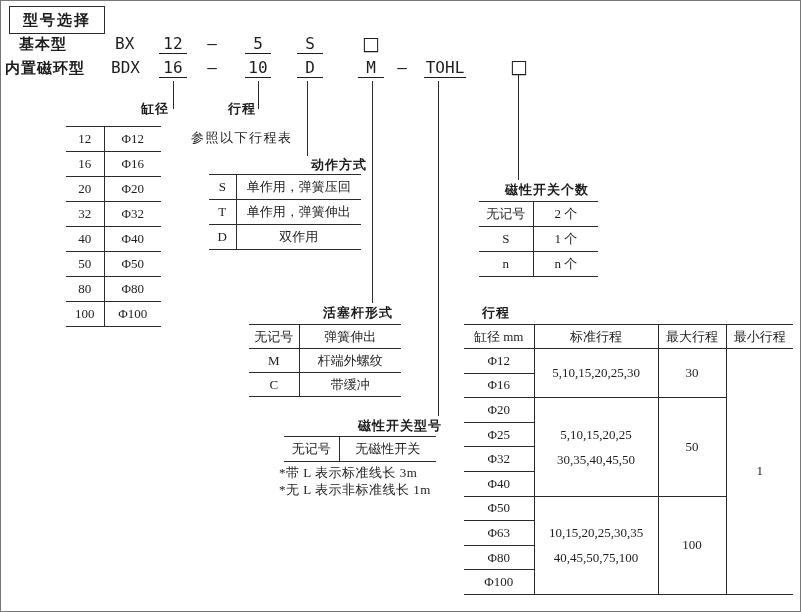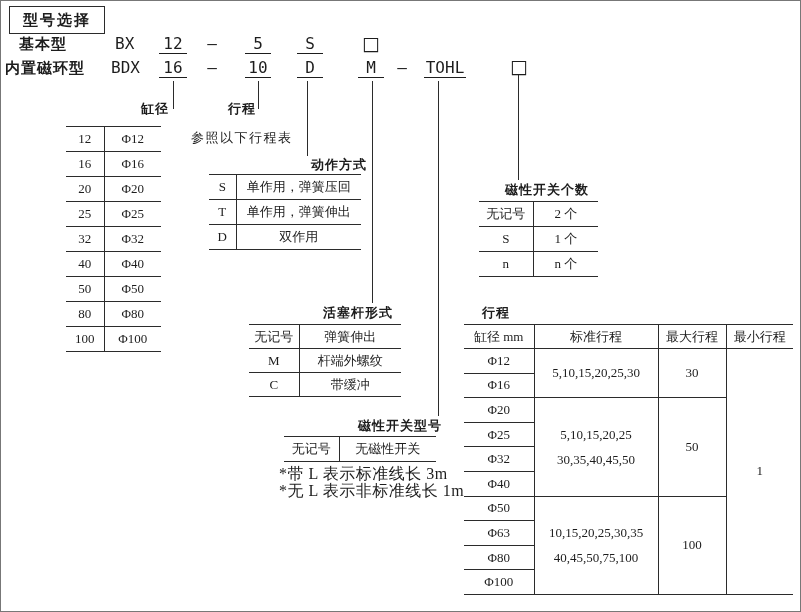--- a/index.html
+++ b/index.html
@@ -29,21 +29,21 @@
   table.tbl{position:absolute;border-collapse:collapse;table-layout:fixed;border-top:1px solid #2b2b2b;font-size:13px;}
   table.tbl td{border-bottom:1px solid #2b2b2b;padding:0;text-align:center;vertical-align:middle;white-space:nowrap;}
   table.tbl td:not(:first-child){border-left:1px solid #2b2b2b;}
   table.h25 tr{height:25px;}
   table.h24 tr{height:24px;}
   table.stroke tr{height:24.6px;}
   table.stroke tr.hd{height:24px;}
   td.cell-left{text-align:left;padding-left:6px;}
   td.cell-left12{text-align:left;padding-left:12px;}
   .two-line div{line-height:25px;}
-  .note{font-size:16px;white-space:nowrap;letter-spacing:0.5px;}
+  .note{font-size:13px;white-space:nowrap;letter-spacing:0.5px;}
 </style>
 </head>
 <body>
 
 <div class="page">
 
   <div class="abs title-box">型号选择</div>
 
   <div class="abs row-label" style="left:18px;top:34px;">基本型</div>
   <div class="abs code" style="left:114px;top:35px;">BX</div>
@@ -92,24 +92,20 @@
         </tr>
     <tr>
           <td>16</td>
           <td class="cell-left">Φ16</td>
         </tr>
     <tr>
           <td>20</td>
           <td class="cell-left">Φ20</td>
         </tr>
     <tr>
-          <td>25</td>
-          <td class="cell-left">Φ25</td>
-        </tr>
-    <tr>
           <td>32</td>
           <td class="cell-left">Φ32</td>
         </tr>
     <tr>
           <td>40</td>
           <td class="cell-left">Φ40</td>
         </tr>
     <tr>
           <td>50</td>
           <td class="cell-left">Φ50</td>

